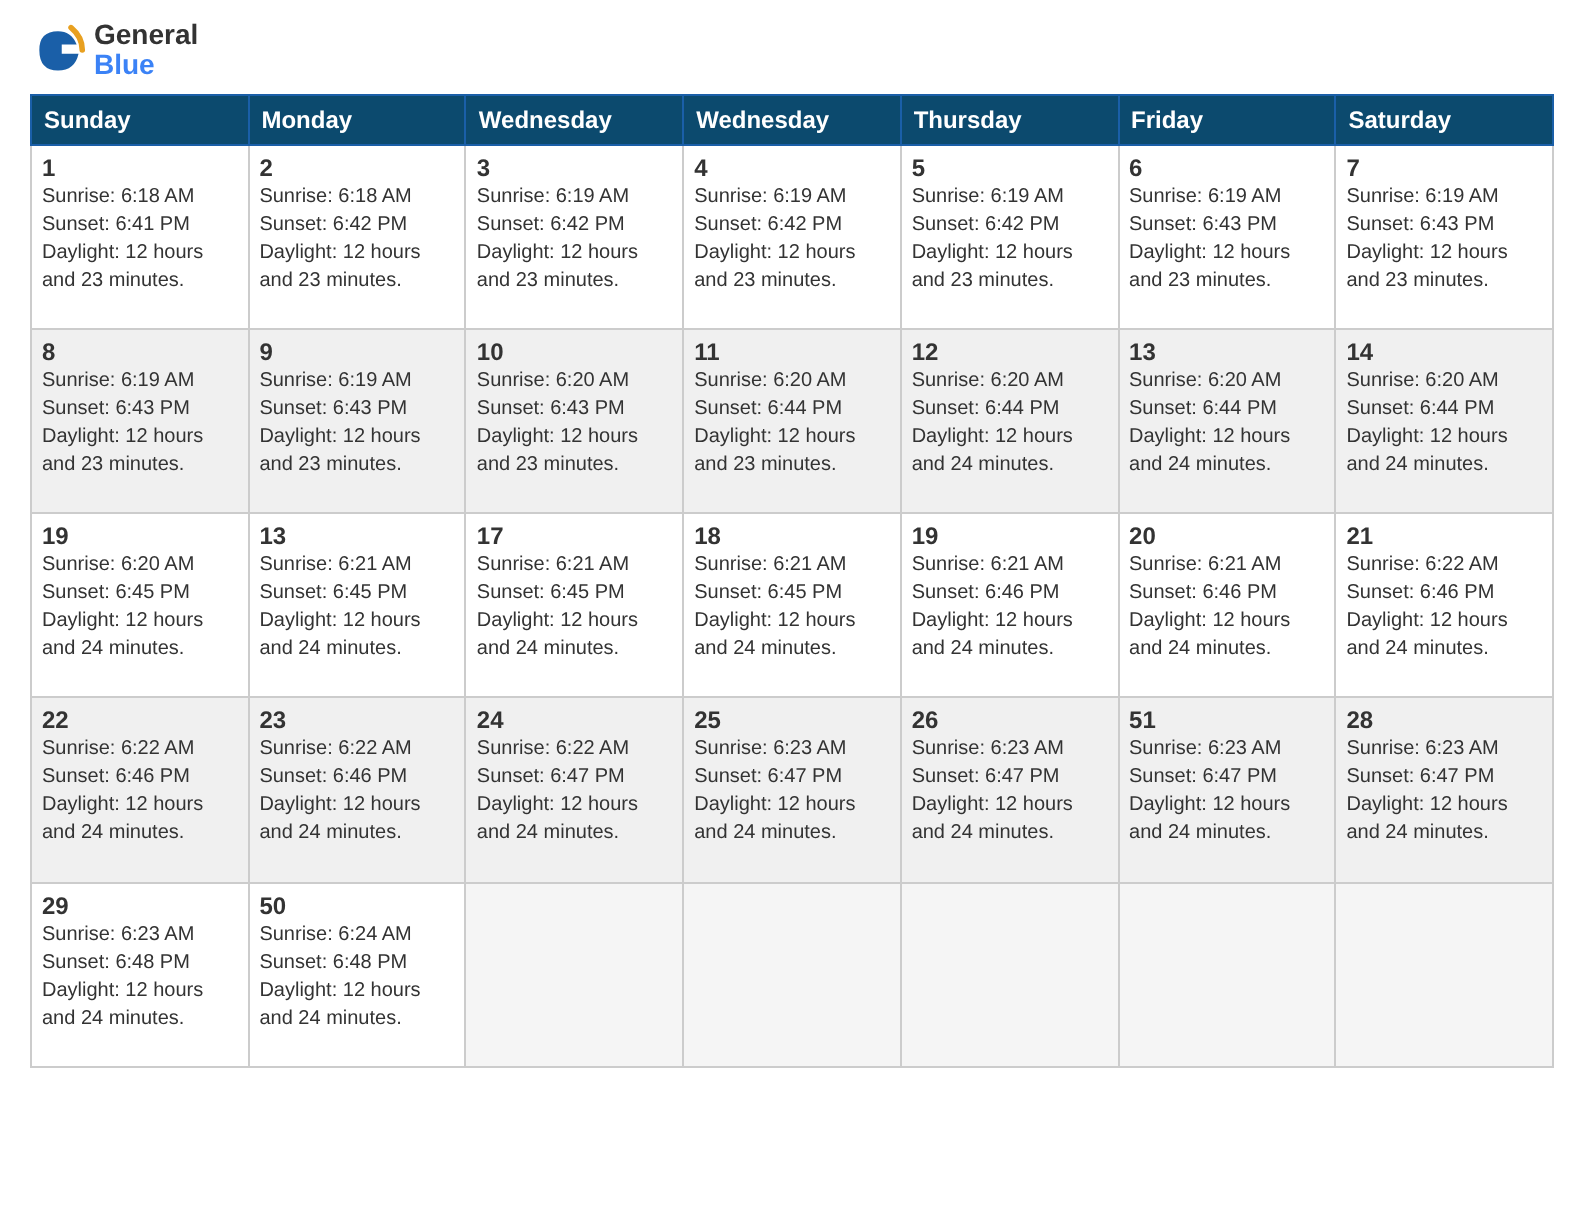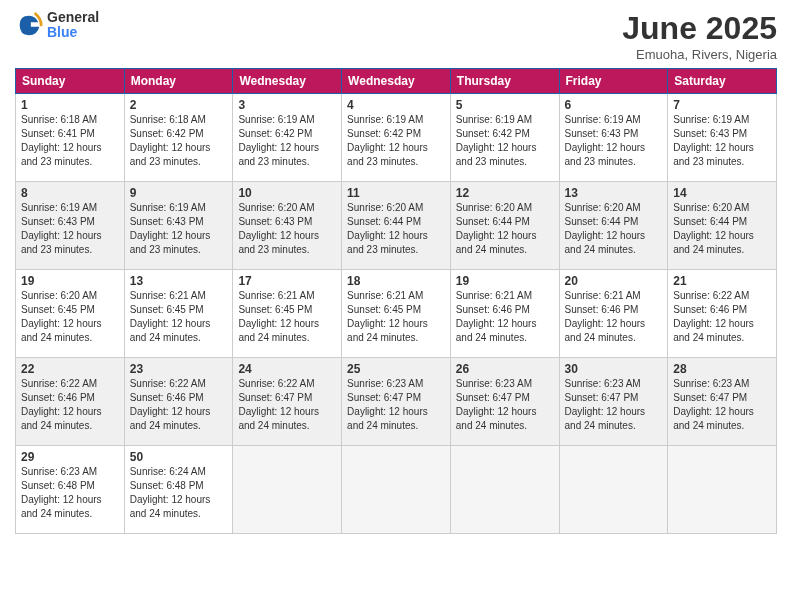--- a/index.html
+++ b/index.html
@@ -60,21 +60,21 @@
       color: #555;
     }
     .calendar {
       flex: 1;
       border: 1px solid #ccc;
       border-collapse: collapse;
       width: 100%;
       table-layout: fixed;
     }
     .calendar th {
-      background: #be185d;
+      background: #0c4a6e;
       color: #fff;
       text-align: left;
       padding: 5px 6px;
       font-size: 12px;
       font-weight: bold;
       border: 1px solid #1a5fa8;
     }
     .calendar td {
       vertical-align: top;
       padding: 4px 5px;
@@ -109,24 +109,20 @@
   <div class="header">
     <div class="logo">
       <svg class="logo-icon" viewBox="0 0 30 30" xmlns="http://www.w3.org/2000/svg">
         <path d="M5 15 Q5 5 15 5 Q22 5 25 12 L17 12 L17 17 L26 17 Q24 26 15 26 Q5 26 5 15Z" fill="#1a5fa8"></path>
         <path d="M22 3 Q28 8 28 15" stroke="#e8a020" stroke-width="3" fill="none" stroke-linecap="round"></path>
       </svg>
       <div class="logo-text">
         <span class="logo-general">General</span>
         <span class="logo-blue">Blue</span>
       </div>
-    </div>
-    <div class="title-block">
-      <div class="month-title">June 2025</div>
-      <div class="subtitle">Emuoha, Rivers, Nigeria</div>
     </div>
   </div>
 
   <table class="calendar">
     <thead>
       <tr>
         <th>Sunday</th>
         <th>Monday</th>
         <th>Wednesday</th>
         <th>Wednesday</th>
@@ -319,21 +315,21 @@
 and 24 minutes.</div>
           </td>
           <td>
             <span class="day-num">26</span>
             <div class="day-info" style="white-space: pre-line;">Sunrise: 6:23 AM
 Sunset: 6:47 PM
 Daylight: 12 hours
 and 24 minutes.</div>
           </td>
           <td>
-            <span class="day-num">30</span>
+            <span class="day-num">51</span>
             <div class="day-info" style="white-space: pre-line;">Sunrise: 6:23 AM
 Sunset: 6:47 PM
 Daylight: 12 hours
 and 24 minutes.</div>
           </td>
           <td>
             <span class="day-num">28</span>
             <div class="day-info" style="white-space: pre-line;">Sunrise: 6:23 AM
 Sunset: 6:47 PM
 Daylight: 12 hours

